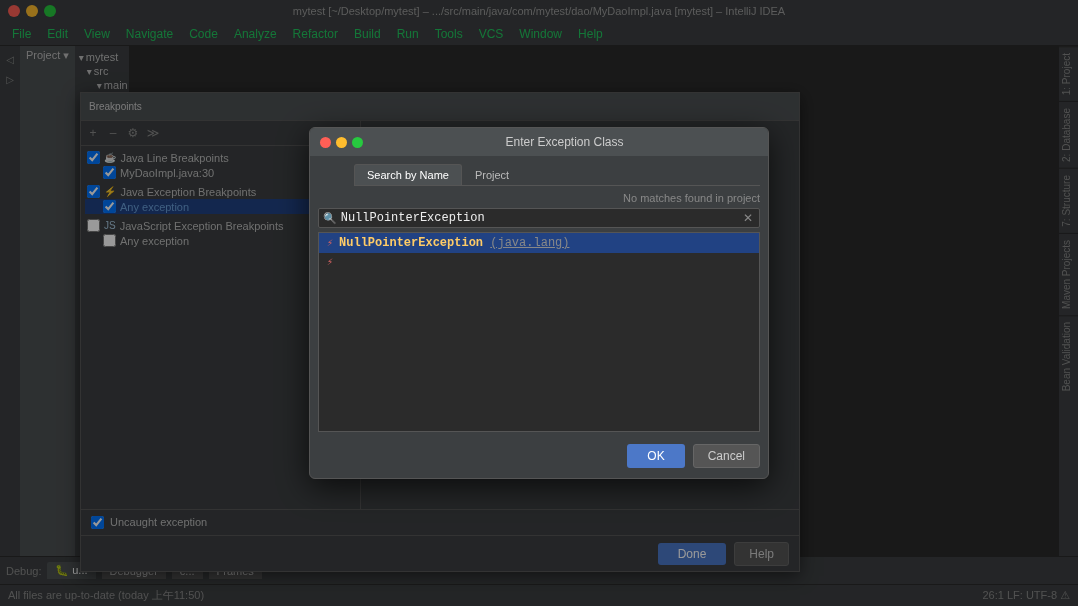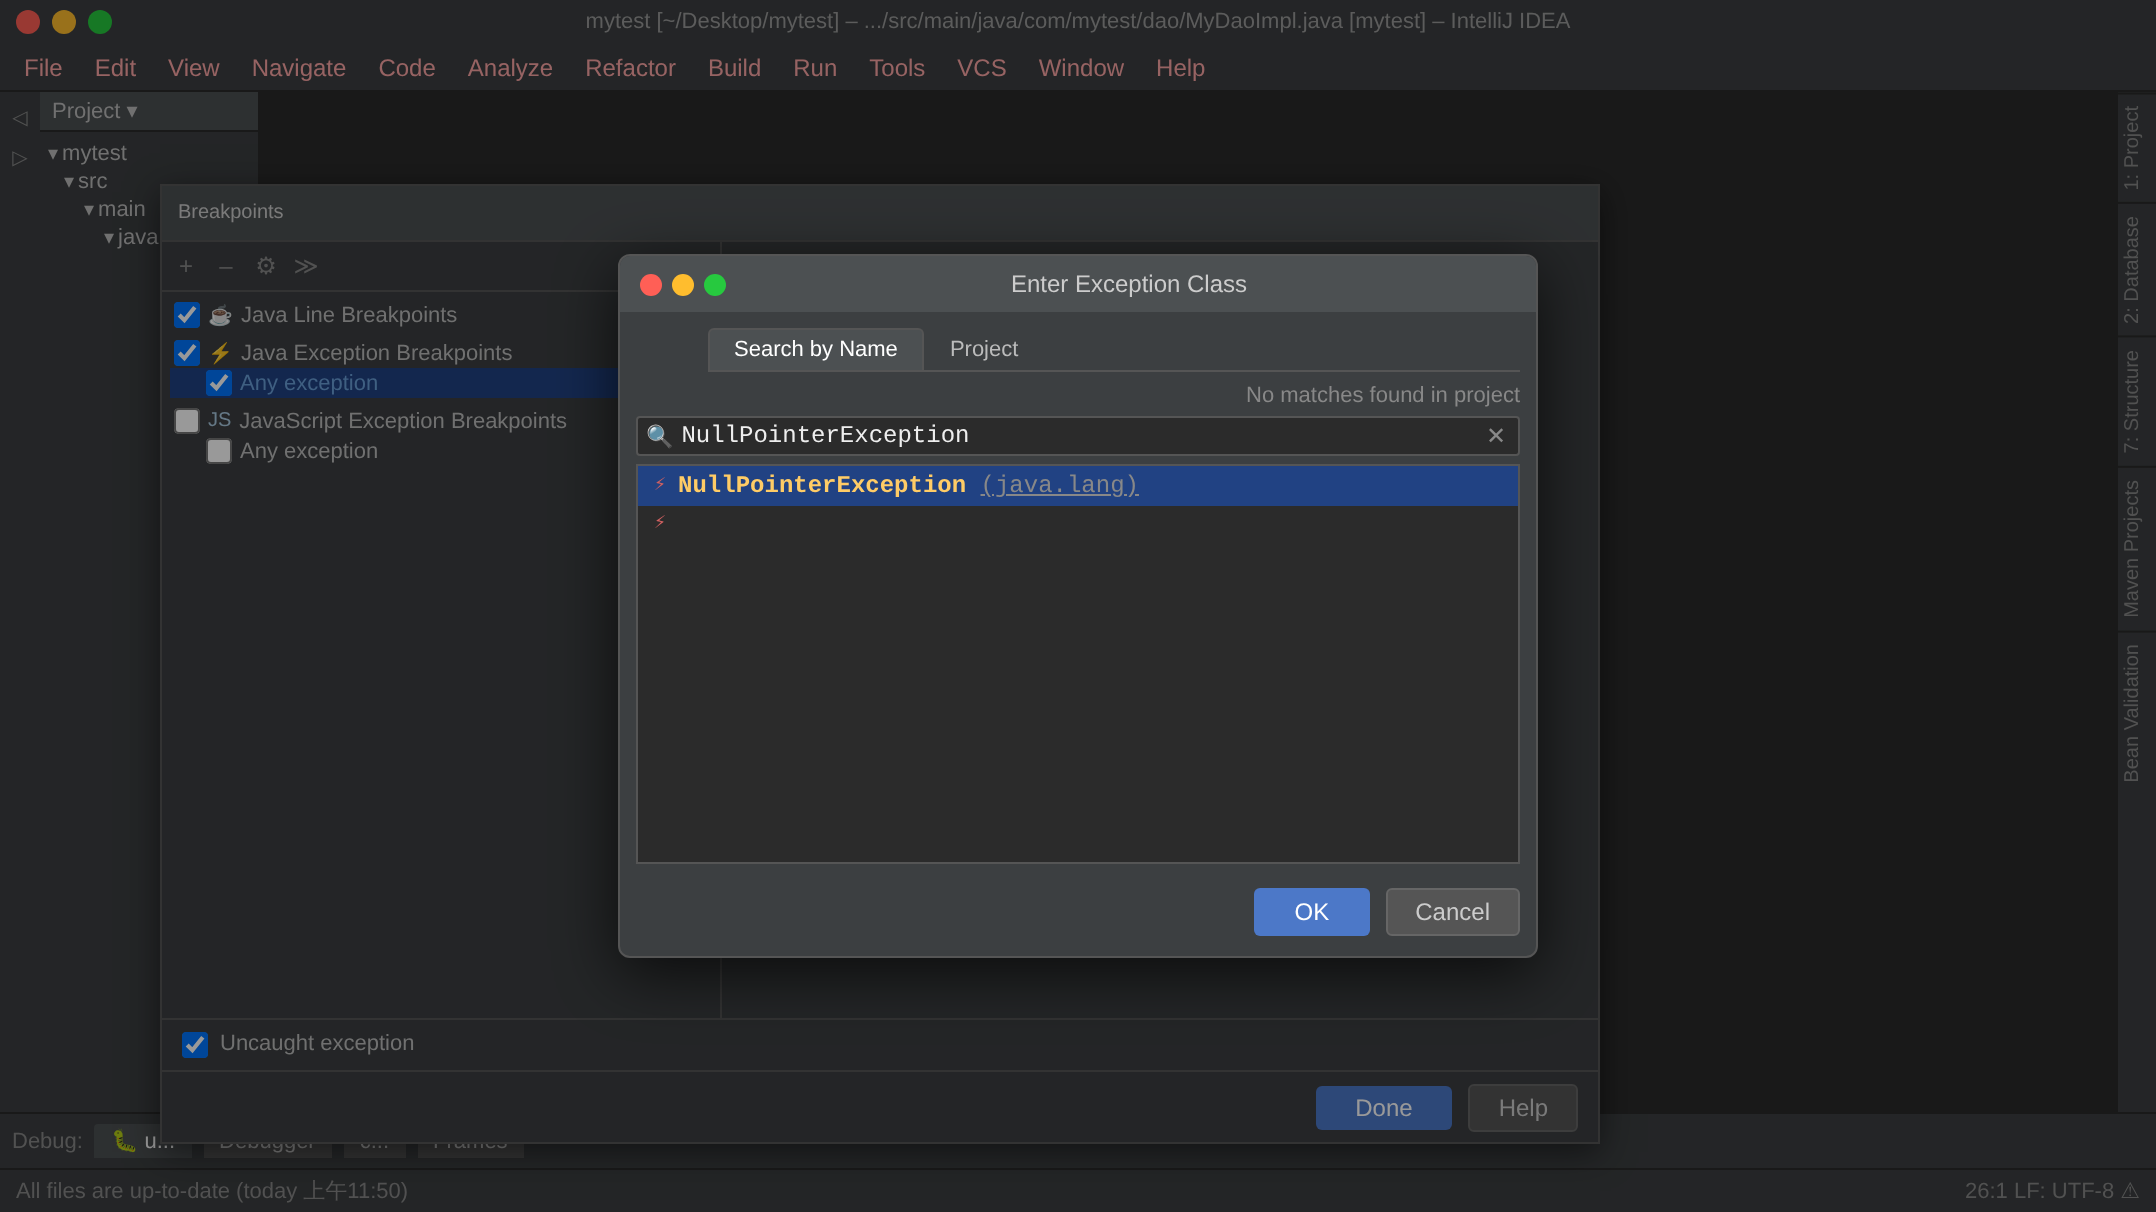--- a/index.html
+++ b/index.html
@@ -47,21 +47,21 @@
     .menu-bar {
       height: 24px;
       background: #3c3f41;
       display: flex;
       align-items: center;
       padding: 0 4px;
       border-bottom: 1px solid #2b2b2b;
     }
     .menu-item {
       padding: 2px 8px;
-      color: #fca5a5;
+      color: #22c55e;
       font-size: 12px;
       cursor: pointer;
     }
 
     
     .left-sidebar {
       width: 20px;
       background: #3c3f41;
       display: flex;
       flex-direction: column;
@@ -79,21 +79,21 @@
       font-size: 10px;
       cursor: pointer;
     }
 
     
     .project-panel {
       width: 110px;
       background: #3c3f41;
       border-right: 1px solid #2b2b2b;
       display: flex;
-      flex-direction: column;
+      flex-direction: row;
     }
     .panel-header {
       background: #4c5052;
       padding: 3px 6px;
       font-size: 11px;
       color: #bbbbbb;
       border-bottom: 1px solid #2b2b2b;
     }
     .tree-container {
       flex: 1;
@@ -578,20 +578,24 @@
           <button class="bp-tool-btn">≫</button>
         </div>
         <div class="bp-dialog-list">
 
           <div class="bp-section">
             <div class="bp-section-header">
               <input type="checkbox" checked="" style="">
               <span class="icon-java">☕</span>
               <span>Java Line Breakpoints</span>
             </div>
+            <div class="bp-sub-item">
+              <input type="checkbox" checked="" style="">
+              <span>MyDaoImpl.java:30</span>
+            </div>
           </div>
 
           <div class="bp-section">
             <div class="bp-section-header">
               <input type="checkbox" checked="" style="">
               <span class="icon-exc">⚡</span>
               <span>Java Exception Breakpoints</span>
             </div>
             <div class="bp-sub-item selected">
               <input type="checkbox" checked="" style="">

